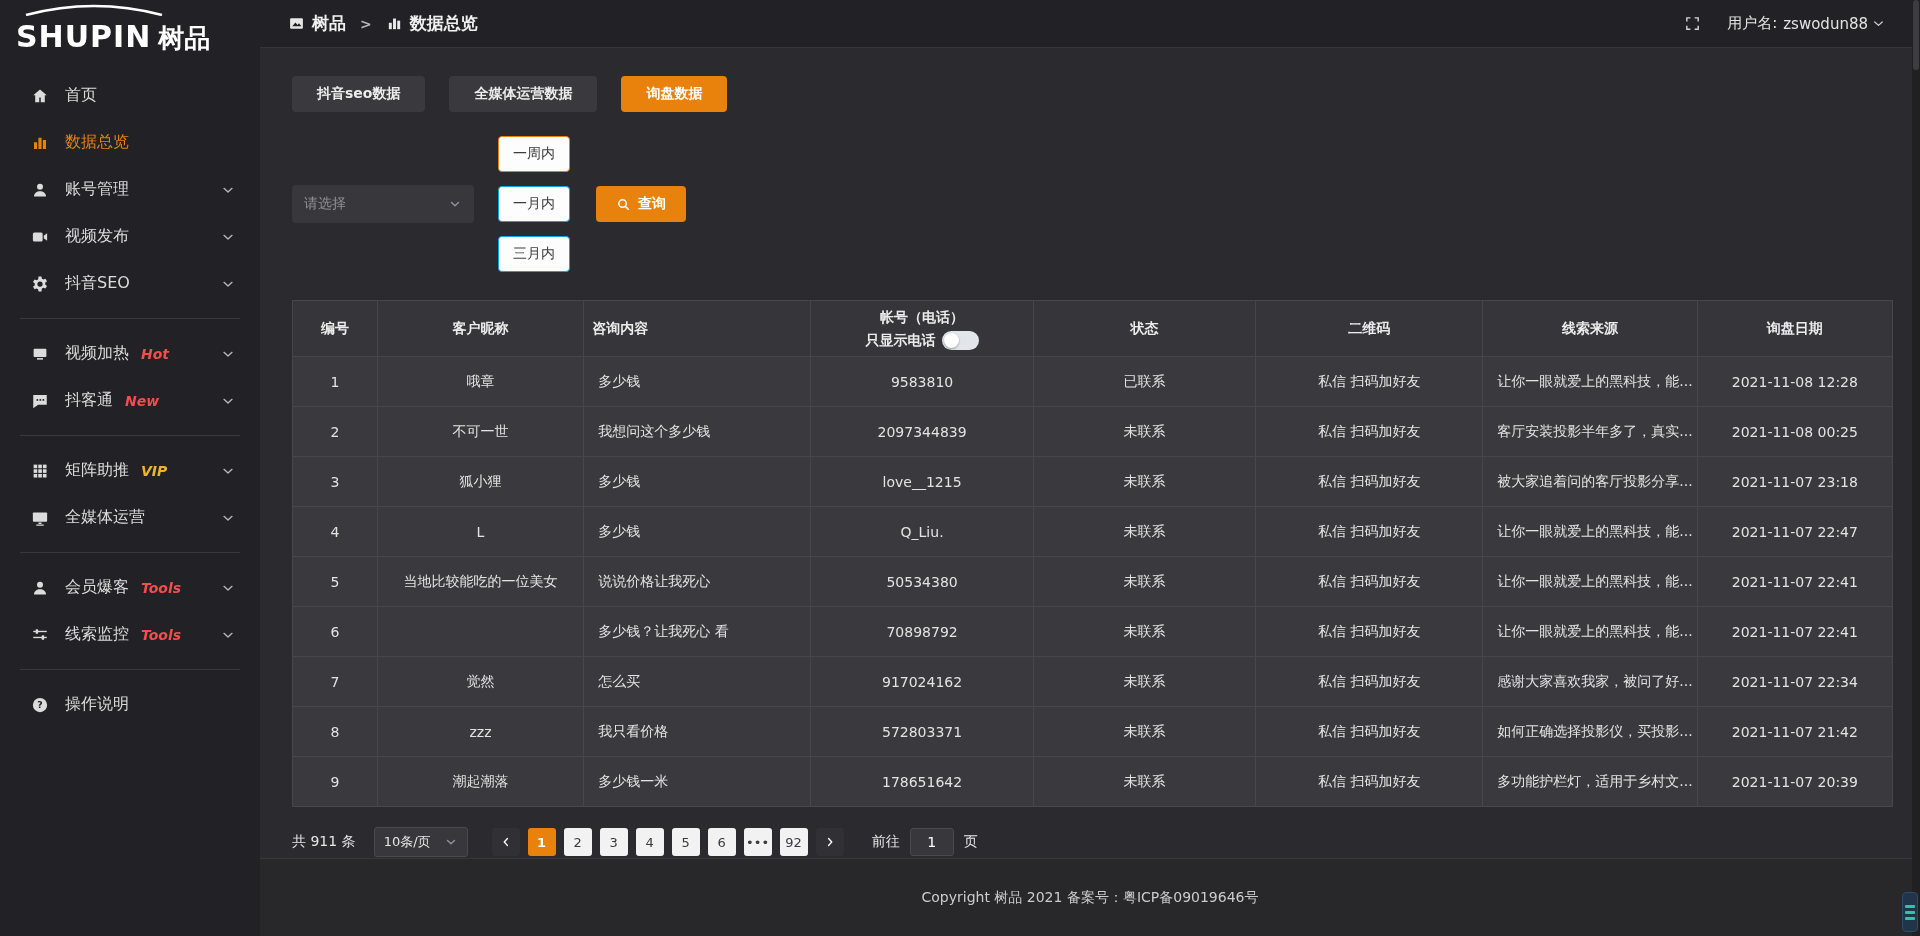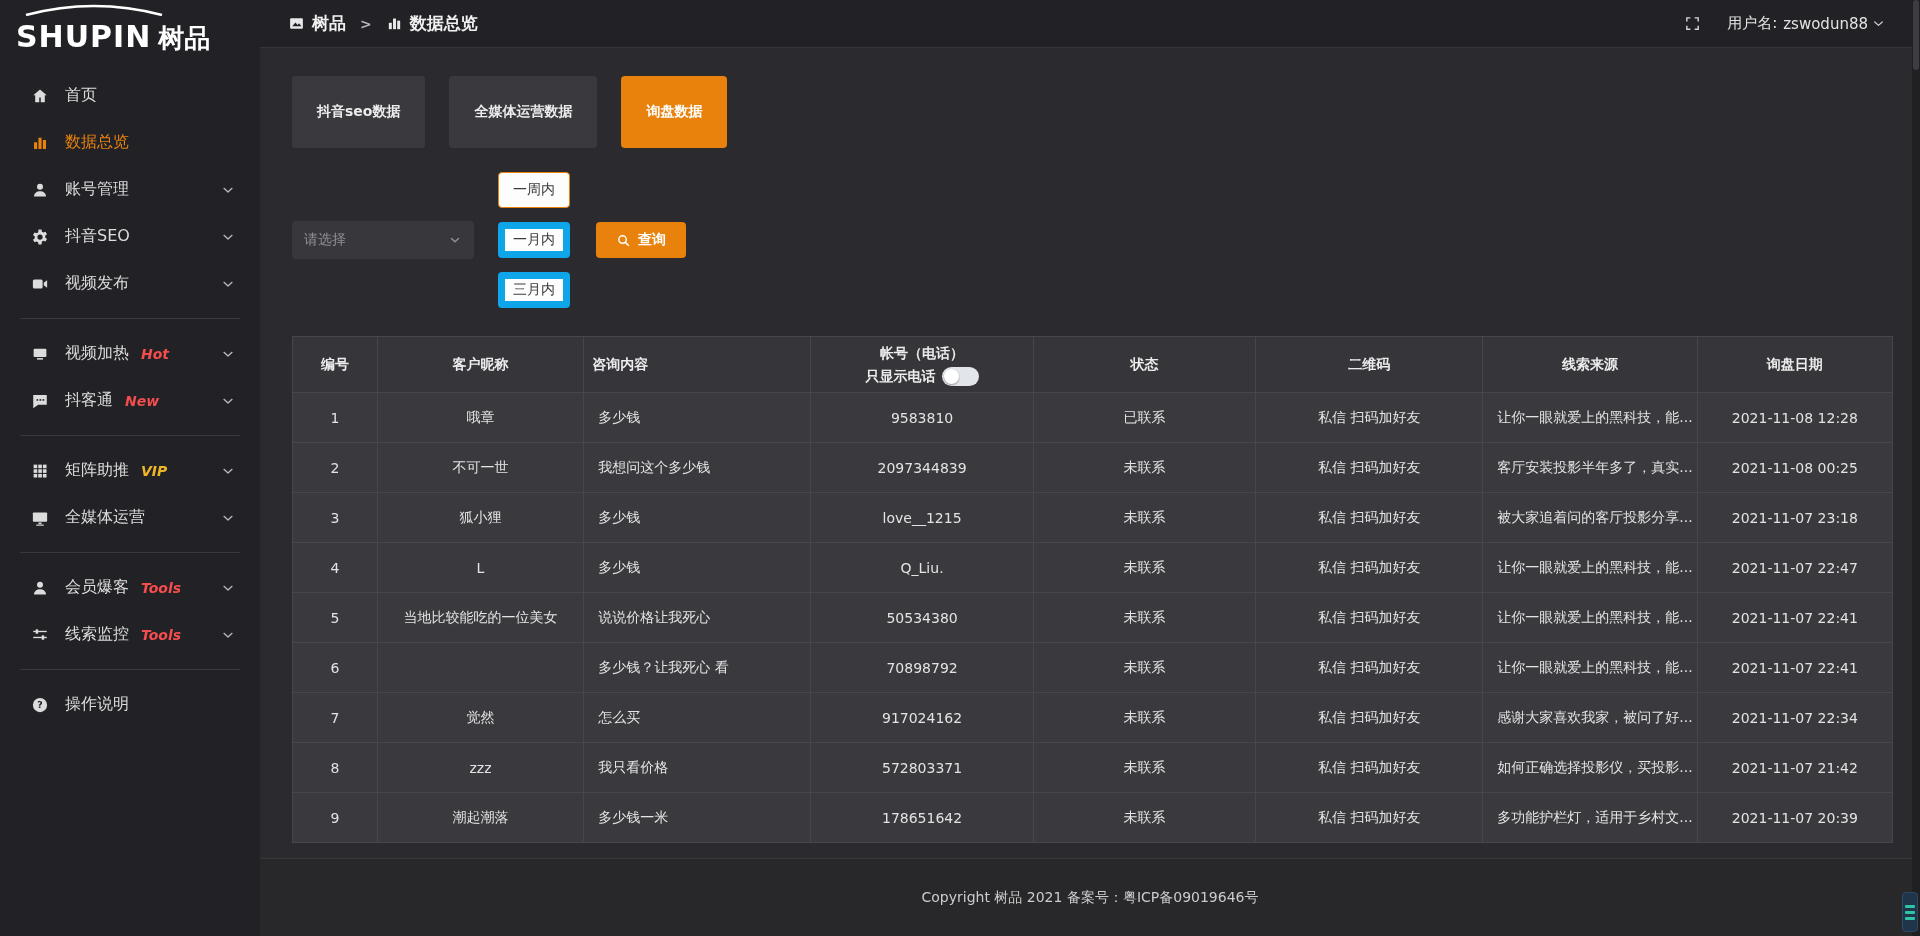--- a/index.html
+++ b/index.html
@@ -41,31 +41,31 @@
   .fs-icon svg { width:17px; height:17px; }
   .user-label { margin-right:6px; }
   .user-name { cursor:pointer; }
   .user-chevron { width:15px; height:15px; margin-left:3px; color:#cfcfd2; display:inline-flex; cursor:pointer; }
   .user-chevron svg { width:15px; height:15px; }
 
   .content { flex:1; padding:28px 27px 0 32px; background:#2b2b2f; overflow:hidden; }
 
   
   .tabs { display:flex; gap:24px; }
-  .tab { border:none; background:#3a3a3e; color:#ececec; font-family:inherit; font-size:14px; font-weight:bold; padding:27px 25px; border-radius:4px; cursor:pointer; }
+  .tab { border:none; background:#3a3a3e; color:#ececec; font-family:inherit; font-size:14px; font-weight:bold; padding:9px 25px; border-radius:4px; cursor:pointer; }
   .tab.active { background:#e8820c; color:#fff; }
 
   
   .filter-row { display:flex; align-items:center; margin-top:24px; }
   .select { width:182px; height:38px; background:#38383c; border-radius:4px; display:flex; align-items:center; justify-content:space-between; padding:0 12px; cursor:pointer; }
   .select-text { color:#8f8f94; font-size:14px; }
   .select-chevron { width:14px; height:14px; color:#909399; display:inline-flex; }
   .select-chevron svg { width:14px; height:14px; }
   .range-group { display:flex; gap:14px; margin-left:24px;flex-direction:column; }
-  .range-btn { width:72px; height:36px; background:#fdfdfd; color:#3c3c3c; border:7px solid #0ea5e9; border-radius:4px; font-family:inherit; font-size:14px; cursor:pointer; }
+  .range-btn { width:72px; height:36px; background:#fdfdfd; color:#3c3c3c; border:1px solid #0ea5e9; border-radius:4px; font-family:inherit; font-size:14px; cursor:pointer; }
   .range-btn.active { border:1px solid #e8820c; }
   .search-btn { margin-left:26px; height:36px; padding:0 20px; background:#e8820c; border:none; border-radius:4px; color:#fff; font-family:inherit; font-size:14px; font-weight:bold; display:flex; align-items:center; gap:7px; cursor:pointer; }
   .search-icon { width:15px; height:15px; display:inline-flex; }
   .search-icon svg { width:15px; height:15px; }
 
   
   .data-table { width:100%; margin-top:28px; border-collapse:collapse; table-layout:fixed; background:#3a3a3e; }
   .data-table th, .data-table td { border:1px solid #47474b; }
   .data-table th { background:#36363a; height:56px; font-size:14px; font-weight:bold; color:#ececec; text-align:center; padding:0 8px; }
   .data-table td { height:50px; font-size:14px; color:#e3e3e3; padding:0 14px; text-align:center; white-space:nowrap; overflow:hidden; text-overflow:clip; }
@@ -143,36 +143,36 @@
             </svg>
           </span>
           <span class="sb-label">账号管理</span>
           <span class="sb-chevron"><svg viewBox="0 0 24 24">
               <polyline points="6,9.5 12,15 18,9.5" fill="none" stroke="currentColor" stroke-width="2" stroke-linecap="round" stroke-linejoin="round"></polyline>
             </svg></span>
         </div>
         <div class="sb-item">
           <span class="sb-icon">
             <svg viewBox="0 0 24 24">
-              <path fill="currentColor" fill-rule="evenodd" d="M10 2h4l.5 3.1c.7.2 1.3.6 1.9 1l2.9-1.2 2 3.4-2.4 2c.1.4.1.8.1 1.2s0 .8-.1 1.2l2.4 2-2 3.4-2.9-1.2c-.6.4-1.2.8-1.9 1L14 22h-4l-.5-3.1c-.7-.2-1.3-.6-1.9-1l-2.9 1.2-2-3.4 2.4-2c-.1-.4-.1-.8-.1-1.2s0-.8.1-1.2l-2.4-2 2-3.4 2.9 1.2c.6-.4 1.2-.8 1.9-1L10 2zm2 6.5a3.5 3.5 0 100 7 3.5 3.5 0 000-7z"></path>
-            </svg>
-          </span>
-          <span class="sb-label">抖音SEO</span>
-          <span class="sb-chevron"><svg viewBox="0 0 24 24">
-              <polyline points="6,9.5 12,15 18,9.5" fill="none" stroke="currentColor" stroke-width="2" stroke-linecap="round" stroke-linejoin="round"></polyline>
-            </svg></span>
-        </div>
-        <div class="sb-item">
-          <span class="sb-icon">
-            <svg viewBox="0 0 24 24">
               <rect x="2.5" y="6" width="13" height="12" rx="2" fill="currentColor"></rect>
               <path d="M17 10.2L21.5 7v10L17 13.8z" fill="currentColor"></path>
             </svg>
           </span>
           <span class="sb-label">视频发布</span>
+          <span class="sb-chevron"><svg viewBox="0 0 24 24">
+              <polyline points="6,9.5 12,15 18,9.5" fill="none" stroke="currentColor" stroke-width="2" stroke-linecap="round" stroke-linejoin="round"></polyline>
+            </svg></span>
+        </div>
+        <div class="sb-item">
+          <span class="sb-icon">
+            <svg viewBox="0 0 24 24">
+              <path fill="currentColor" fill-rule="evenodd" d="M10 2h4l.5 3.1c.7.2 1.3.6 1.9 1l2.9-1.2 2 3.4-2.4 2c.1.4.1.8.1 1.2s0 .8-.1 1.2l2.4 2-2 3.4-2.9-1.2c-.6.4-1.2.8-1.9 1L14 22h-4l-.5-3.1c-.7-.2-1.3-.6-1.9-1l-2.9 1.2-2-3.4 2.4-2c-.1-.4-.1-.8-.1-1.2s0-.8.1-1.2l-2.4-2 2-3.4 2.9 1.2c.6-.4 1.2-.8 1.9-1L10 2zm2 6.5a3.5 3.5 0 100 7 3.5 3.5 0 000-7z"></path>
+            </svg>
+          </span>
+          <span class="sb-label">抖音SEO</span>
           <span class="sb-chevron"><svg viewBox="0 0 24 24">
               <polyline points="6,9.5 12,15 18,9.5" fill="none" stroke="currentColor" stroke-width="2" stroke-linecap="round" stroke-linejoin="round"></polyline>
             </svg></span>
         </div>
         <div class="sb-divider"></div>
         <div class="sb-item">
           <span class="sb-icon">
             <svg viewBox="0 0 24 24">
               <rect x="3.5" y="5" width="17" height="11" rx="1.2" fill="currentColor"></rect>
               <rect x="8" y="17.5" width="8" height="2" fill="currentColor"></rect>

